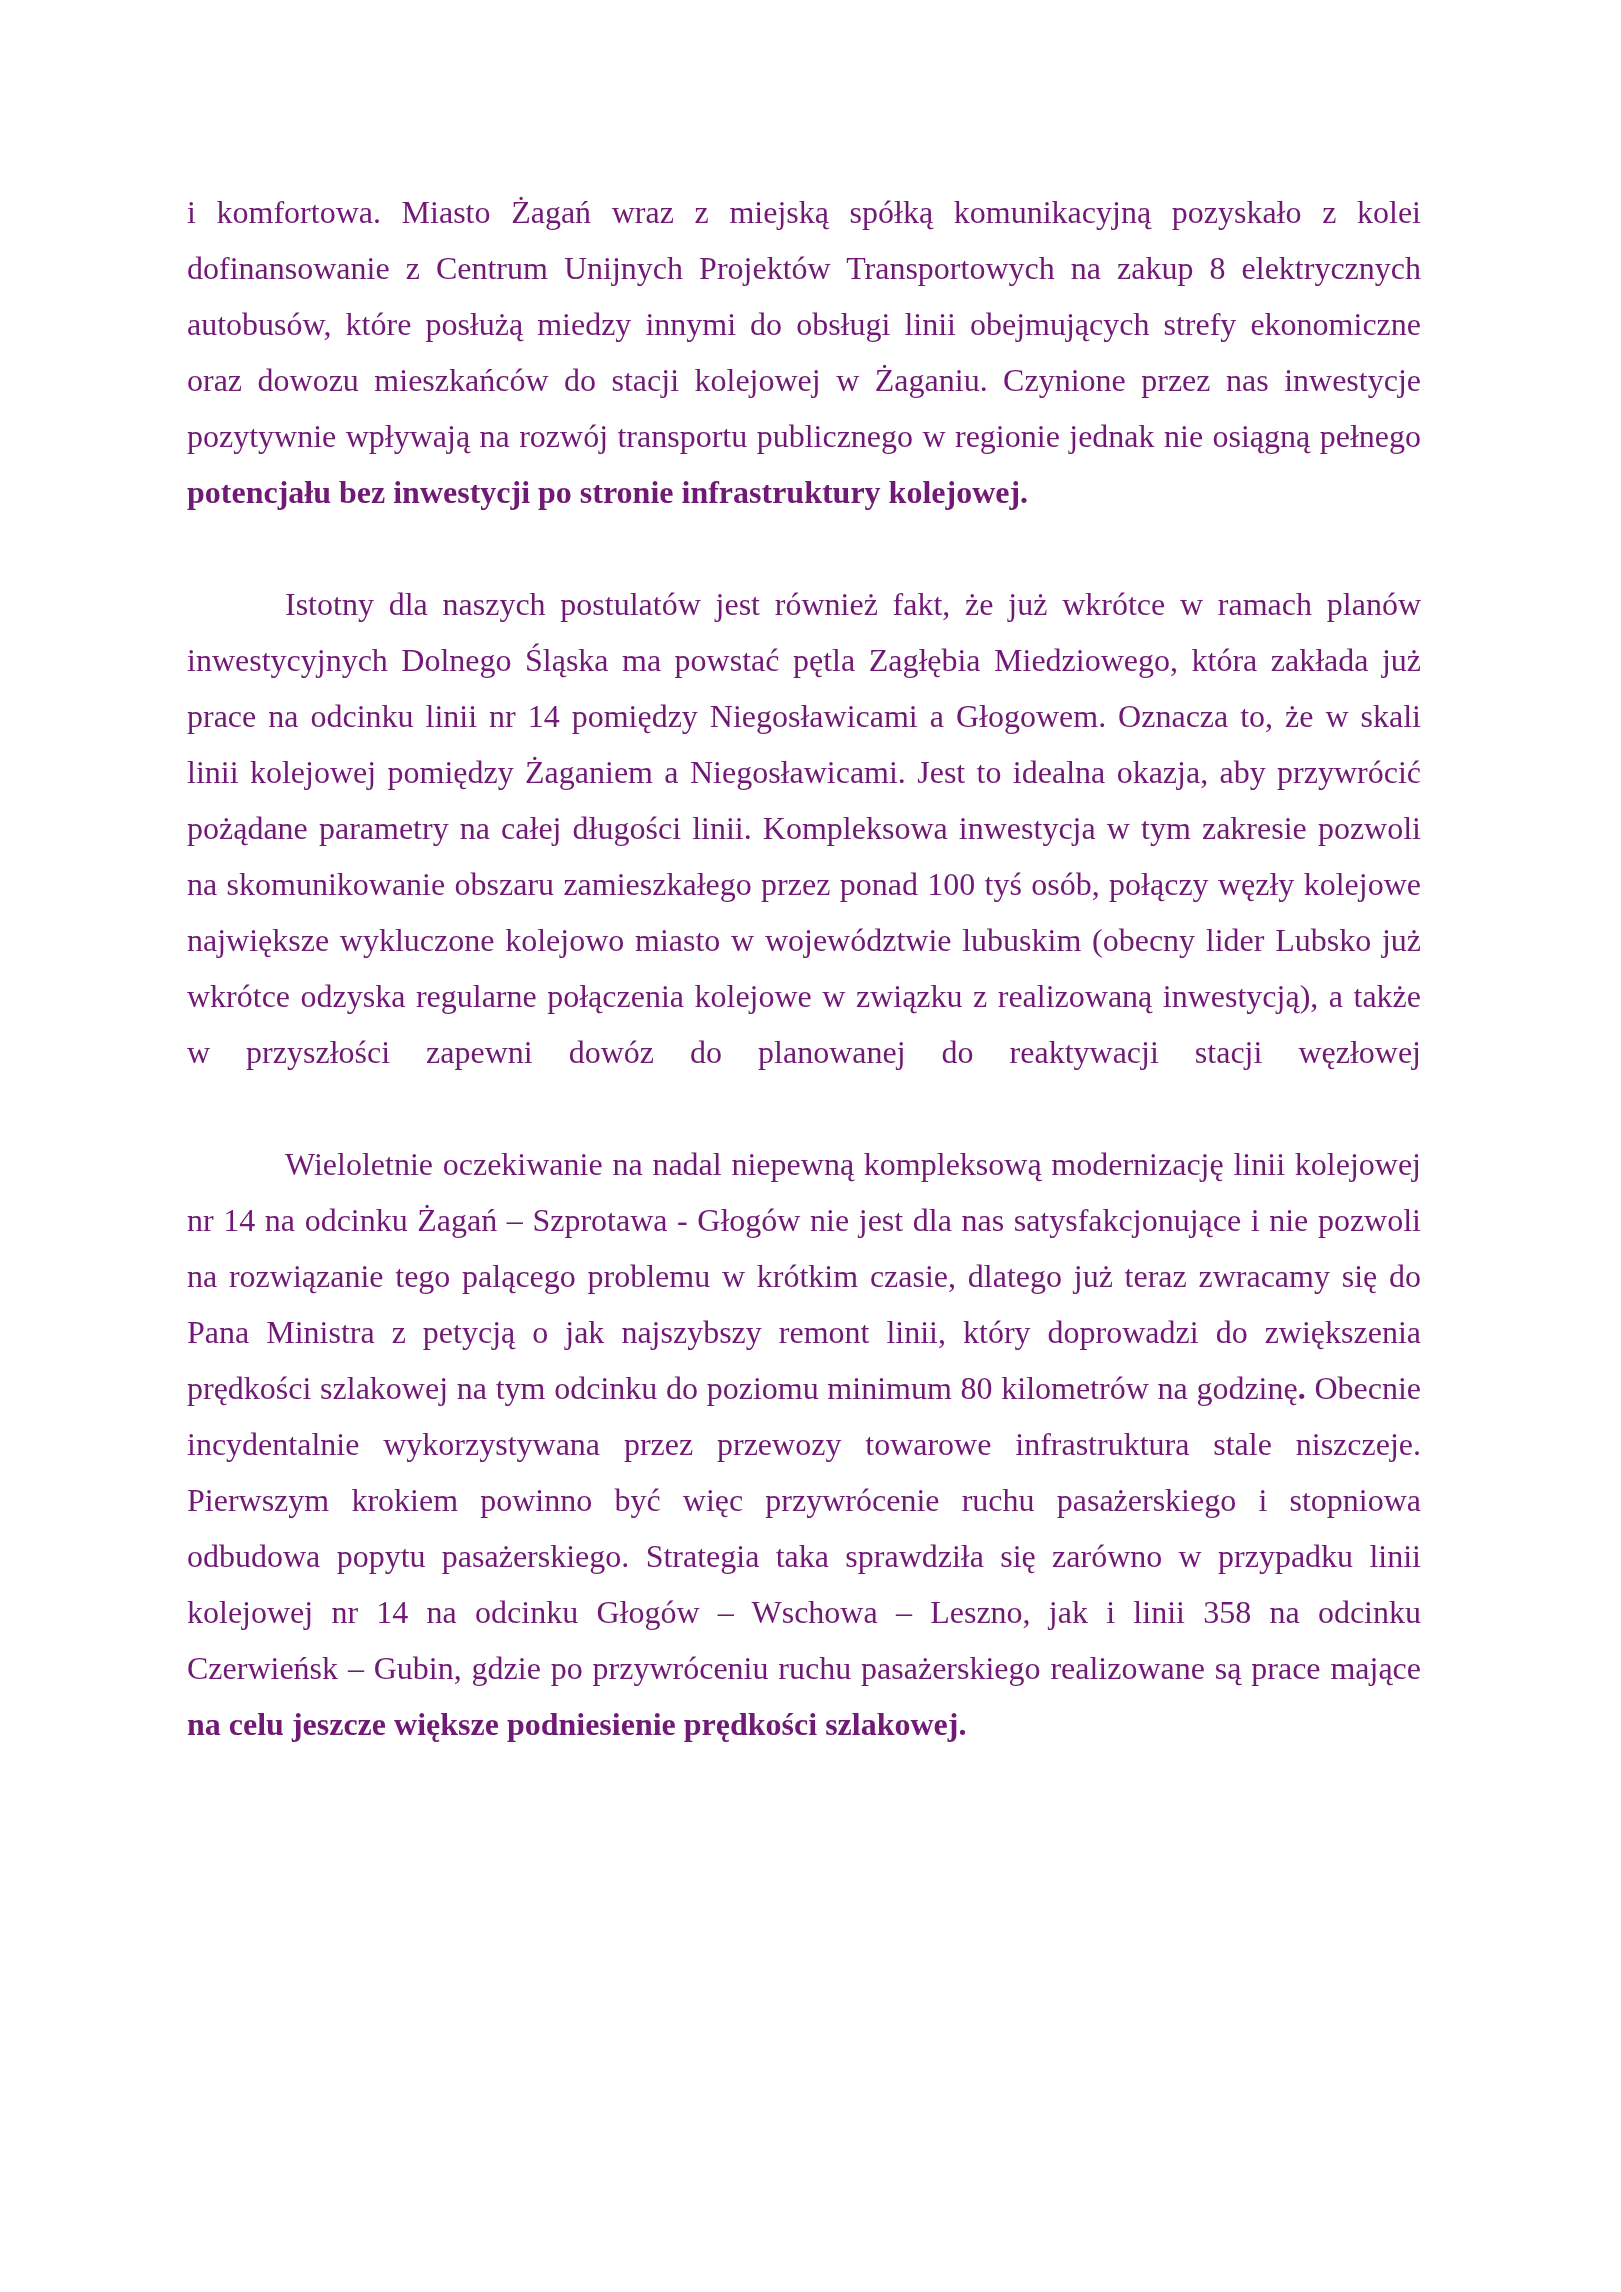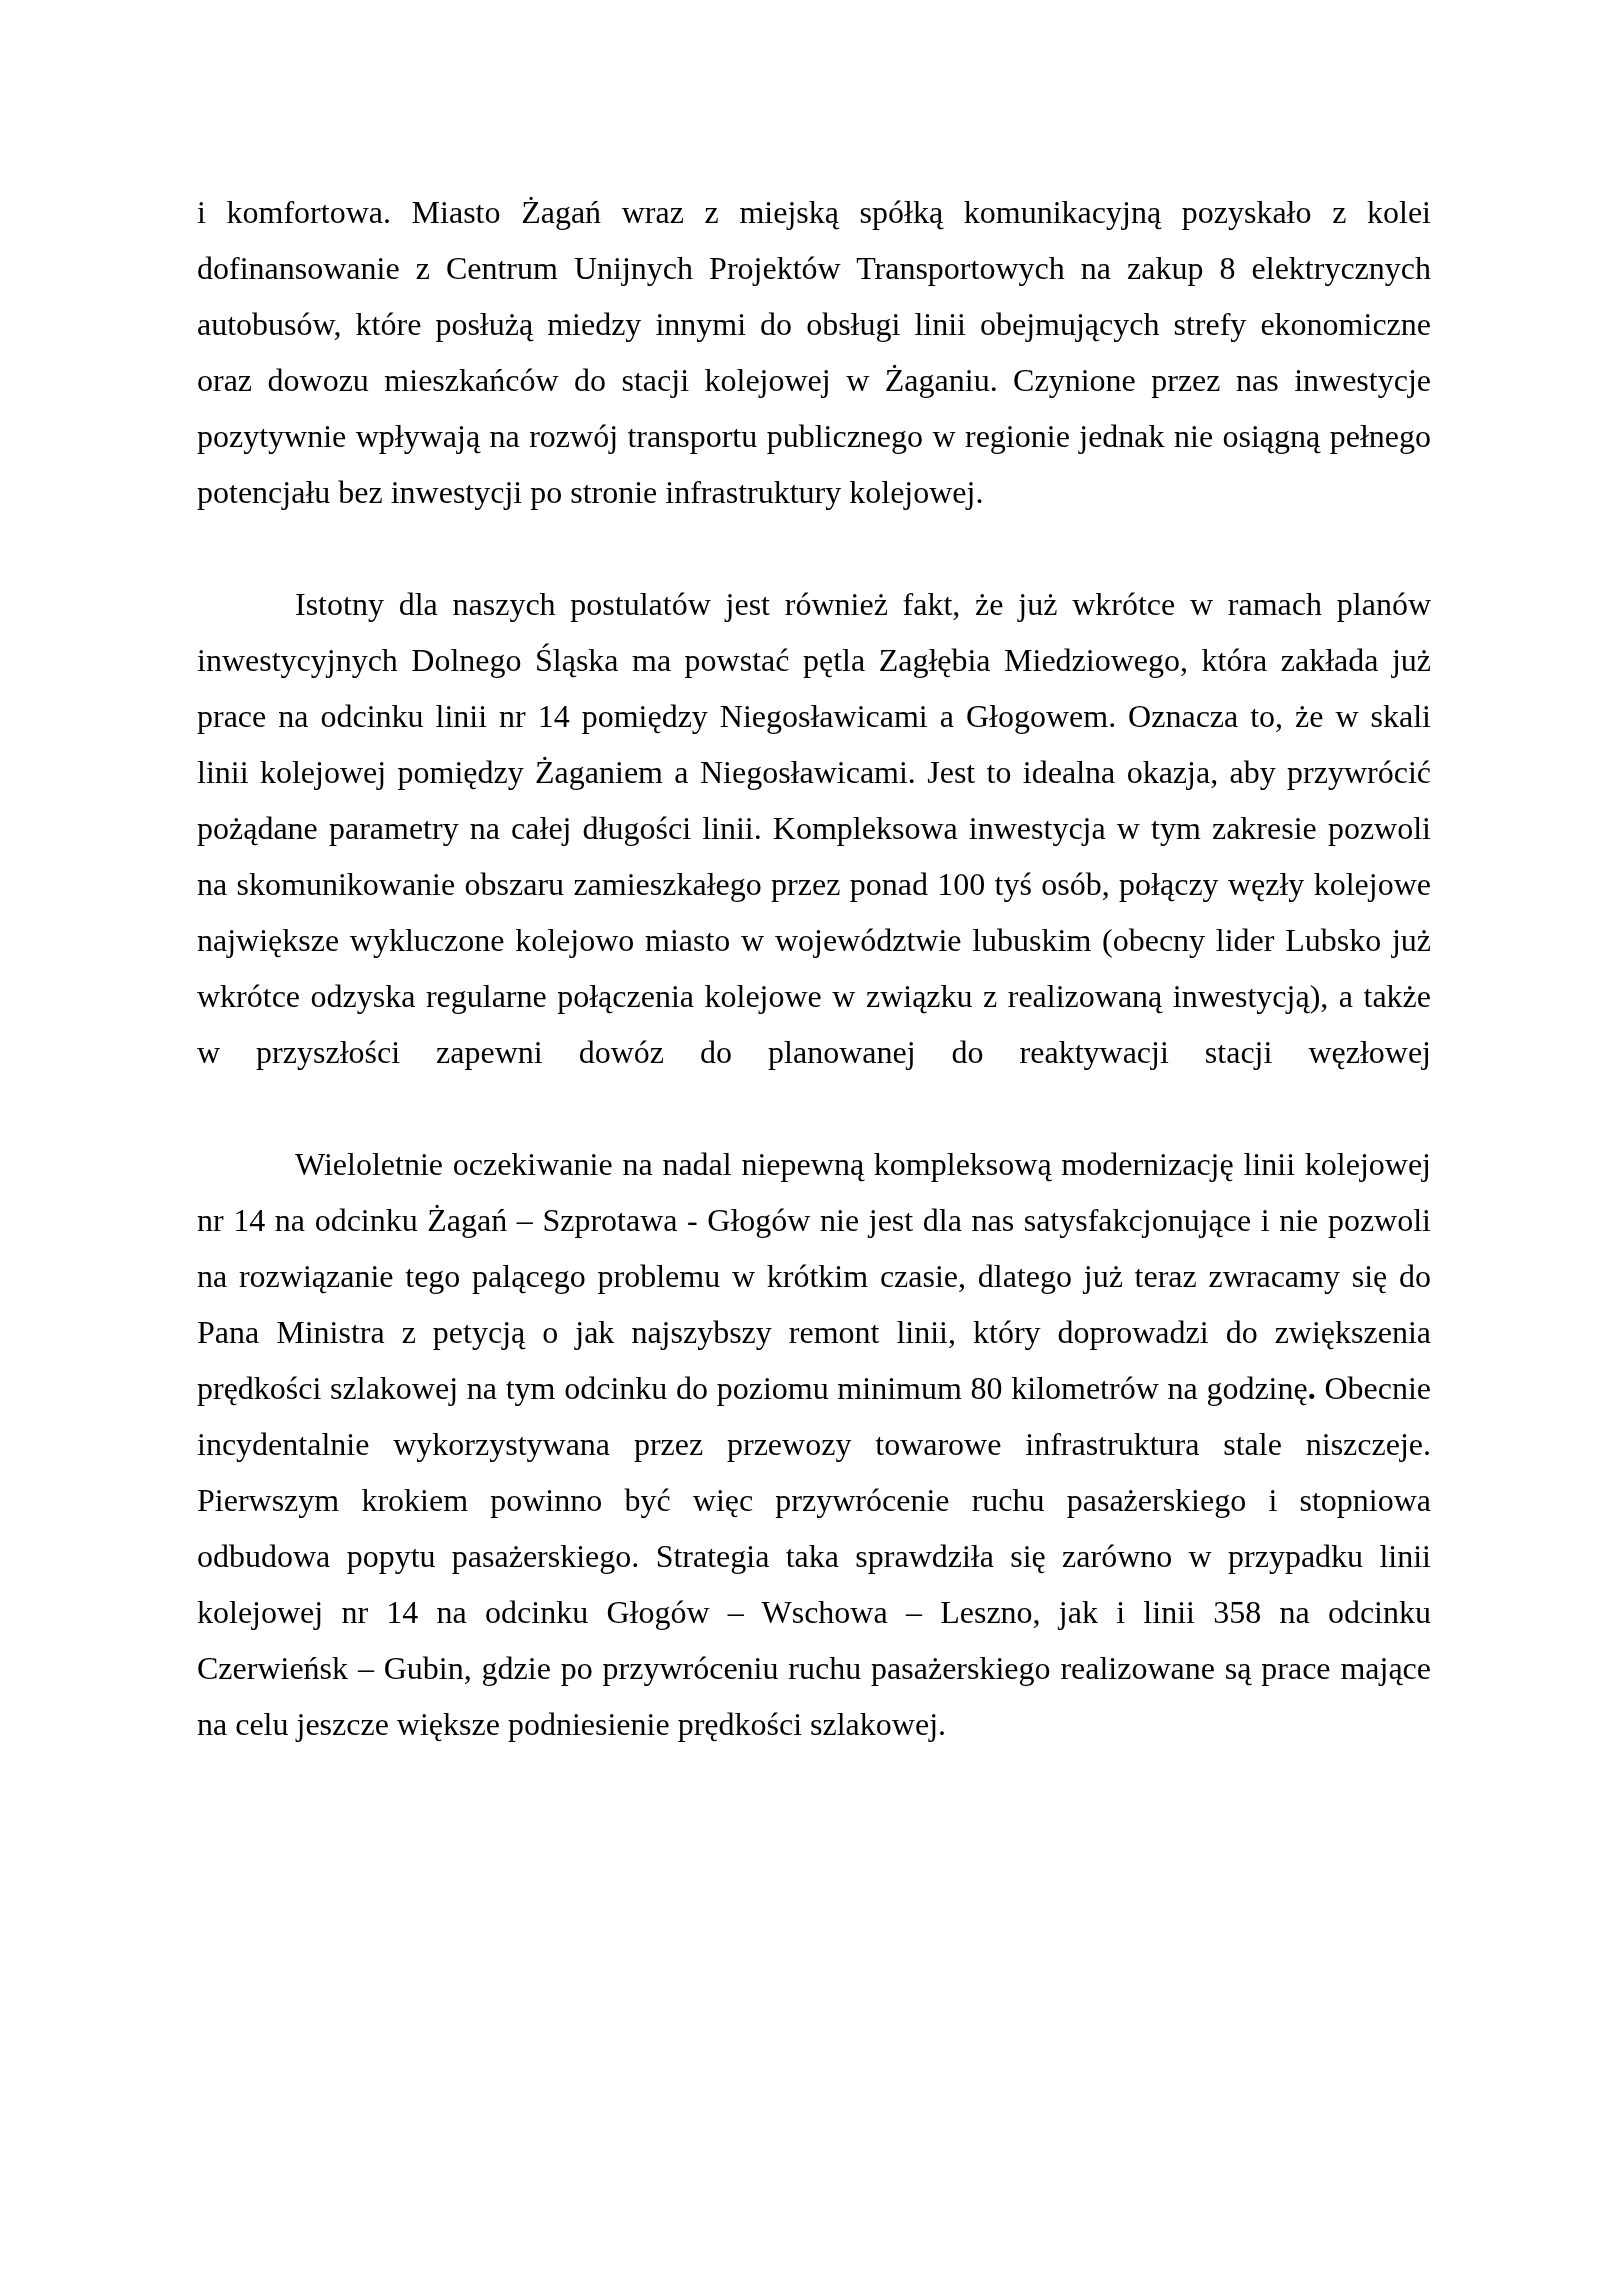--- a/index.html
+++ b/index.html
@@ -1,36 +1,36 @@
 <!DOCTYPE html>
 <html><head>
 <meta charset="utf-8">
 <style>
   html, body { margin: 0; padding: 0; background: #ffffff; }
   body { width: 1621px; height: 2293px; position: relative; overflow: hidden; }
   .page {
     position: absolute;
-    left: 197px;
+    left: 187px;
     top: 184px;
     width: 1234px;
     font-family: "Liberation Serif", "DejaVu Serif", serif;
     font-size: 32px;
     line-height: 56px;
-    color: #000000;
+    color: #701a75;
   }
   .para { margin: 0 0 56px 0; }
   .line {
     display: block;
     white-space: nowrap;
     text-align: justify;
     text-align-last: justify;
     height: 56px;
     overflow: visible;
   }
-  .line.last { text-align-last: left; }
+  .line.last { text-align-last: left; font-weight: bold; }
   .line.first { text-indent: 98px; }
   .bold { font-weight: bold; }
 </style>
 </head>
 <body>
 
 <div class="page">
 
   <p class="para">
     <span class="line" style="white-space: normal; display: block;">i komfortowa. Miasto Żagań wraz z miejską spółką komunikacyjną pozyskało z kolei</span>

